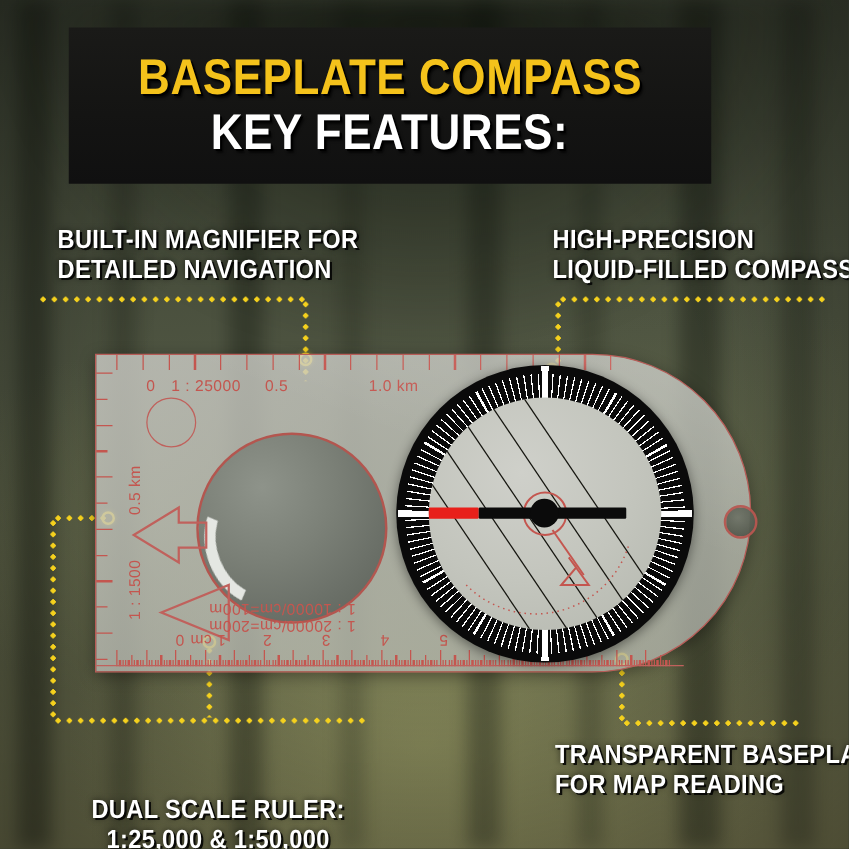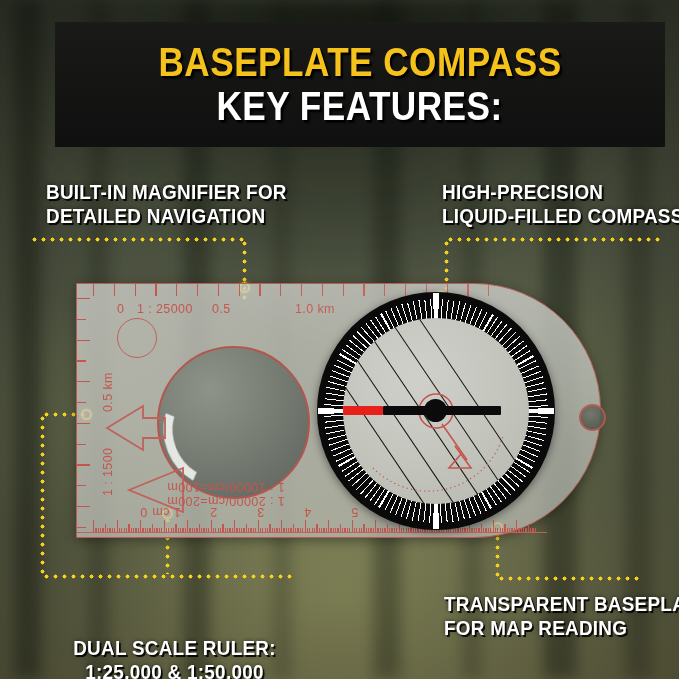--- a/index.html
+++ b/index.html
@@ -34,21 +34,21 @@
     filter: blur(7px);
   }
   #bg .canopy { position:absolute; left:0; right:0; top:0; height:58%;
     background:radial-gradient(ellipse 70% 100% at 50% 0%, rgba(10,14,8,.75), rgba(10,14,8,0) 72%);
     filter:blur(9px); }
   #bg .vign { position:absolute; inset:0;
     background:radial-gradient(ellipse 78% 78% at 50% 48%, rgba(0,0,0,0) 42%, rgba(0,0,0,.45) 100%); }
 
   
   #banner {
-    position:absolute; left:55px; top:22px; width:610px; height:125px;
+    position:absolute; left:55px; top:22px; width:514px; height:125px;
     background:linear-gradient(180deg,#1a1a18 0%,#141413 55%,#101010 100%);
     display:flex; flex-direction:column; align-items:center; justify-content:center;
   }
   .cond {
     font-family:"Liberation Sans Narrow","Liberation Sans", sans-serif;
     font-weight:bold; font-stretch:condensed;
     letter-spacing:.5px; text-transform:uppercase;
     transform:scaleX(.88); transform-origin:center;
     white-space:nowrap;
   }

